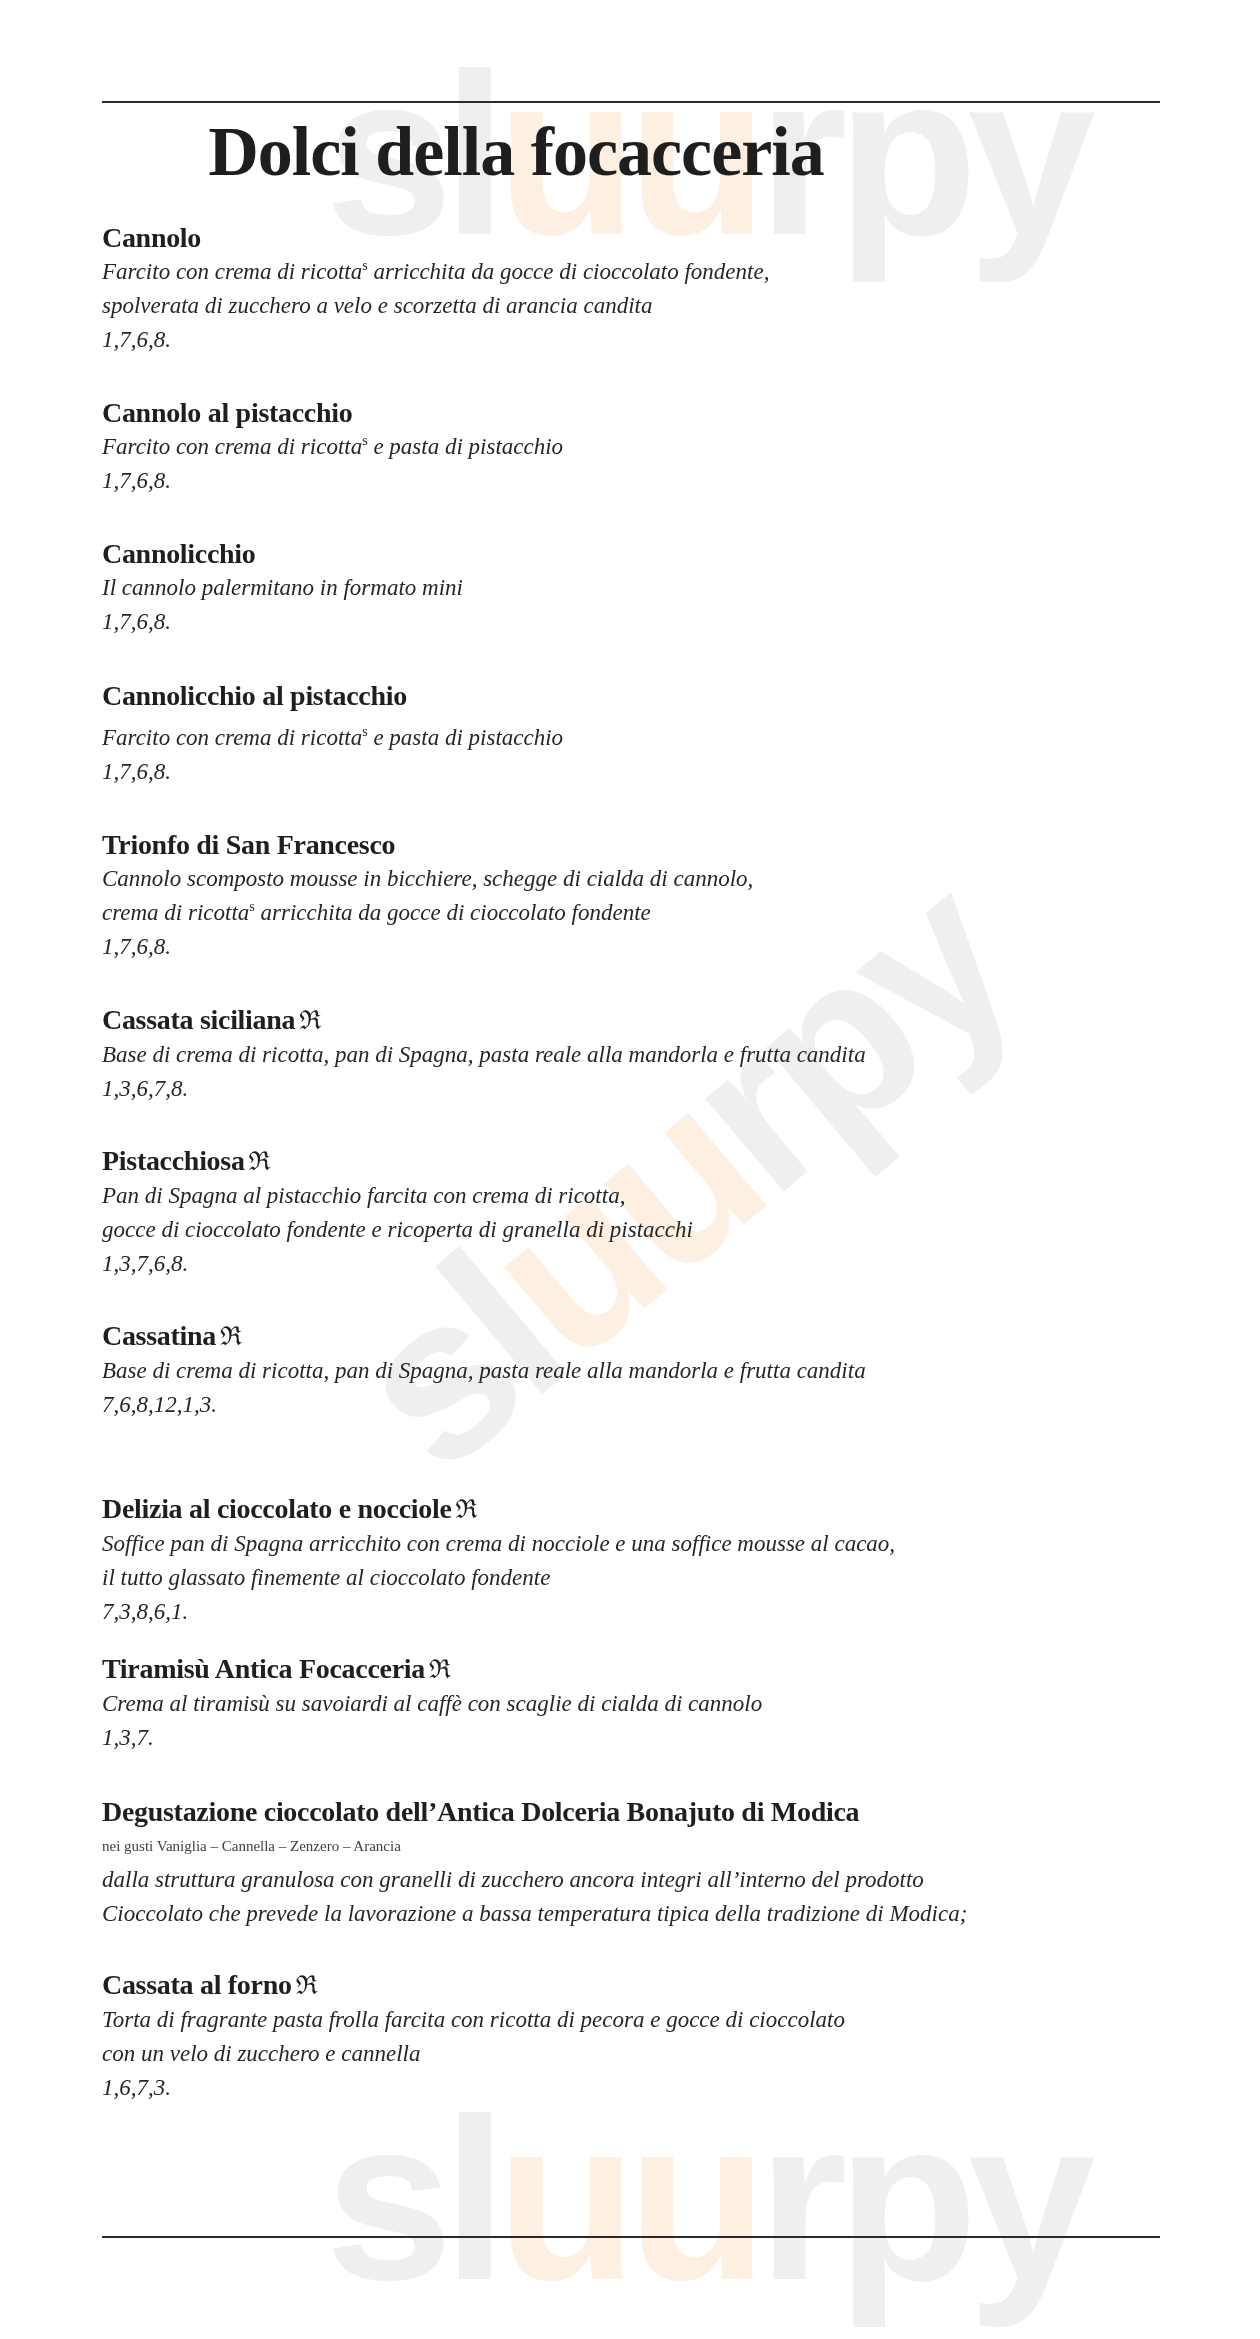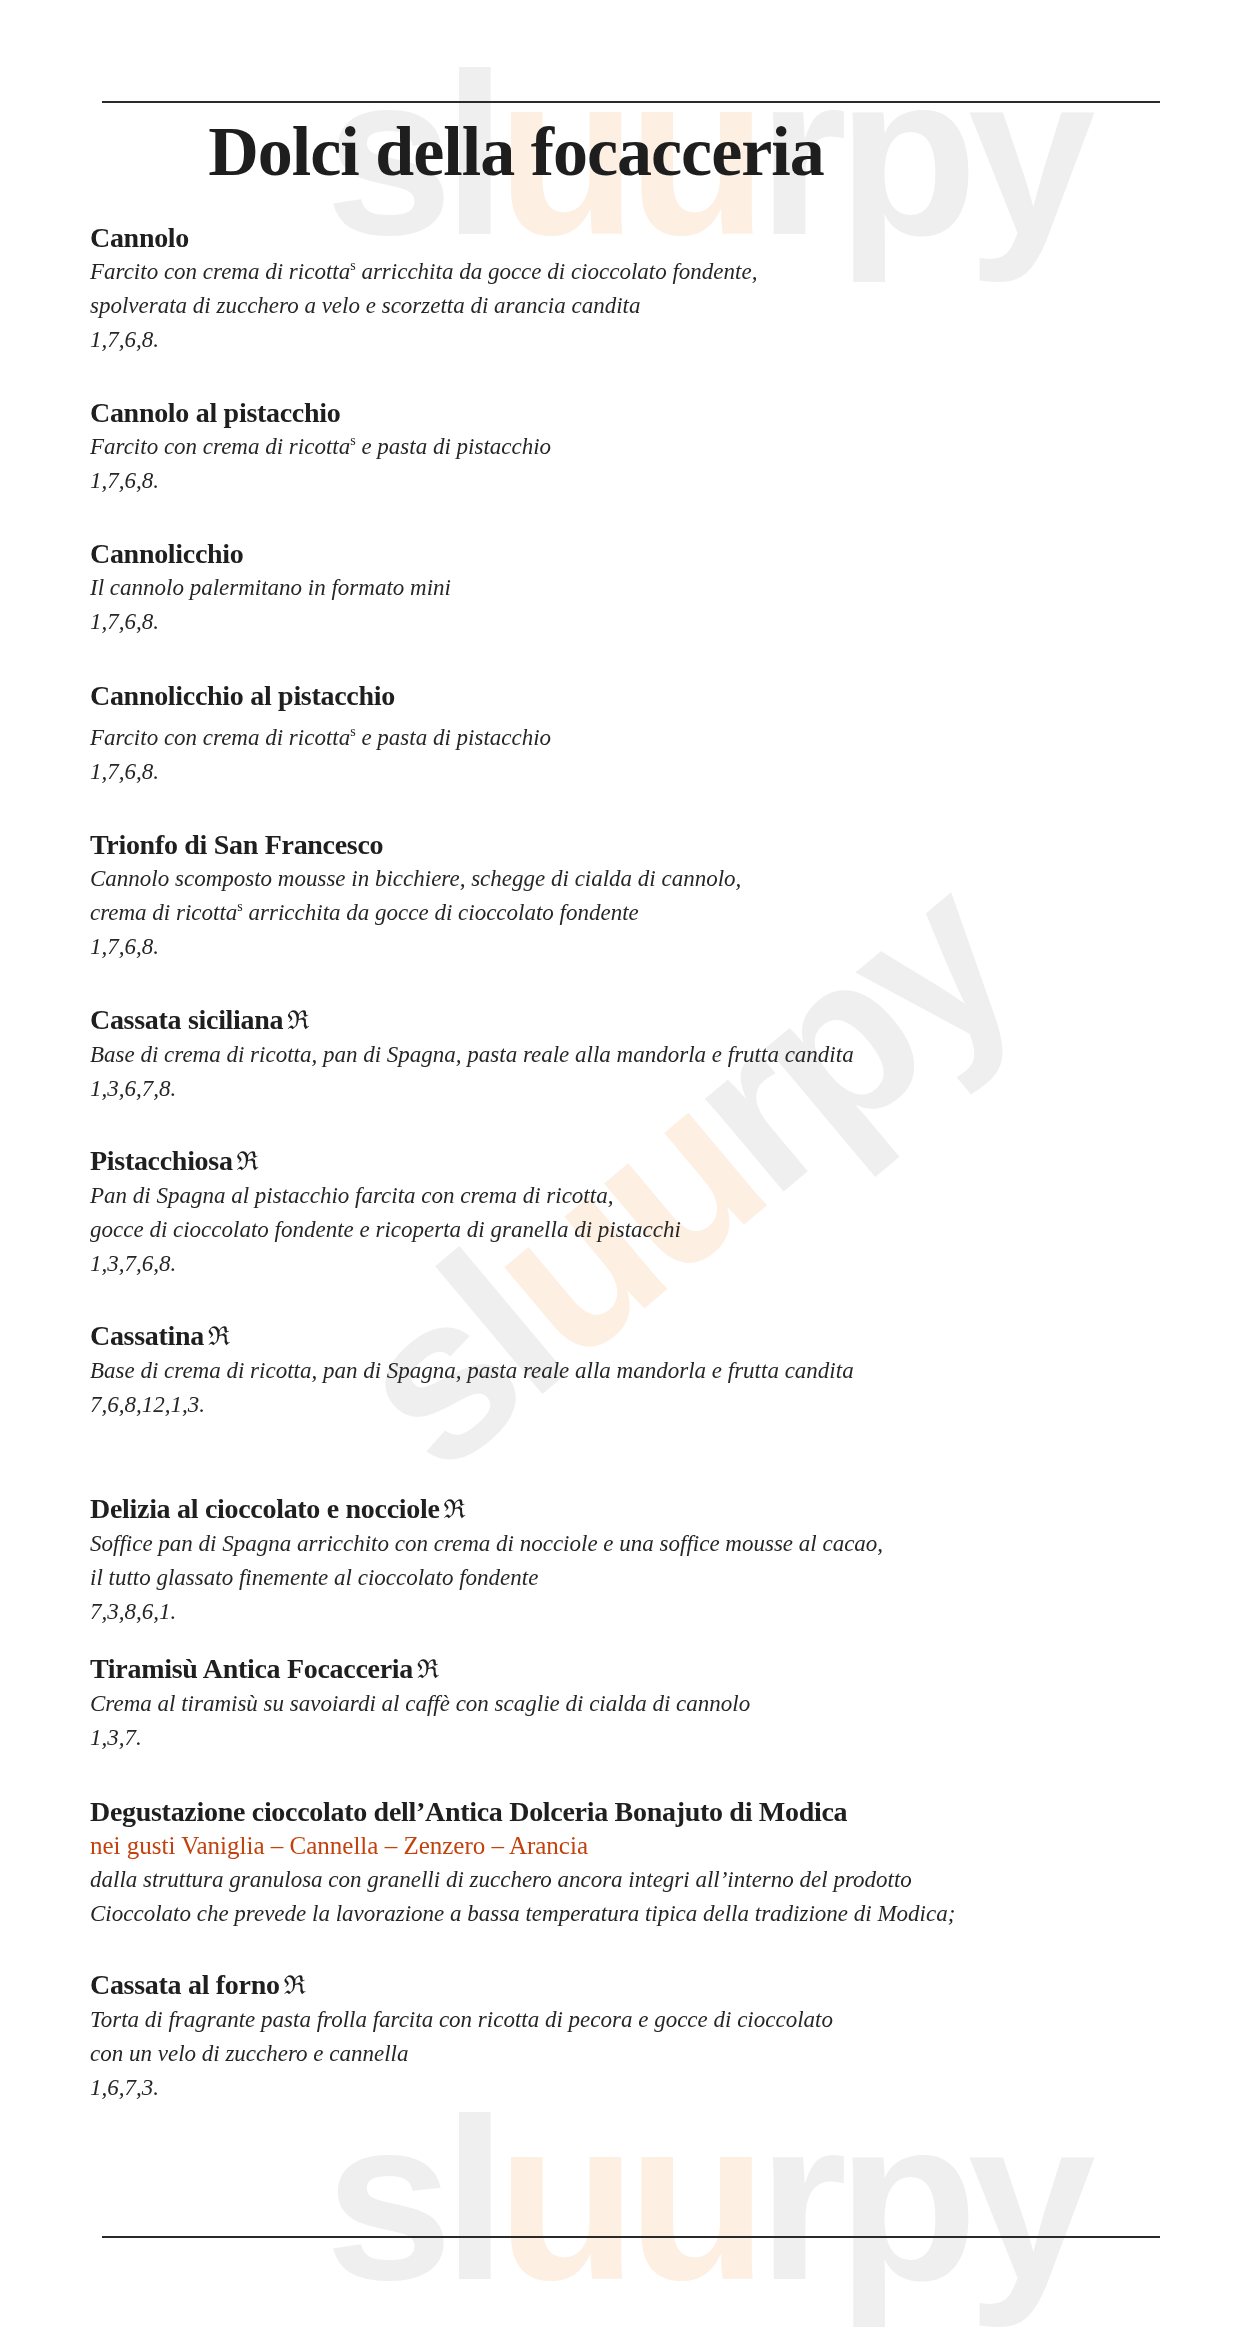--- a/index.html
+++ b/index.html
@@ -8,24 +8,24 @@
   .wm { position:absolute; font-family:"Liberation Sans","DejaVu Sans",sans-serif;
         font-weight:bold; font-size:230px; letter-spacing:-10px; line-height:1;
         color:#efefef; user-select:none; white-space:nowrap; }
   .wm .u { color:#fdf0e2; }
   .wm1 { left:325px; top:40px; }
   .wm2 { left:300px; top:1060px; transform:rotate(-40deg); transform-origin:center; }
   .wm3 { left:325px; top:2085px; }
   .rule { position:absolute; left:102px; width:1058px; height:2px; background:#2a2a2a; }
   .title { position:absolute; left:0; width:1032px; top:112px; text-align:center;
            font-size:70px; font-weight:bold; letter-spacing:-1px; color:#1e1e1e; }
-  .item { position:absolute; left:90px; width:1058px; }
+  .item { position:absolute; left:102px; width:1058px; }
   .name { font-size:28px; font-weight:bold; letter-spacing:-0.3px; line-height:34px; }
   .desc { font-size:23px; font-style:italic; line-height:34px; color:#262626; }
-  .sub  { font-size:25px; line-height:34px; color:#c2410c; }
+  .sub  { font-size:15px; line-height:34px; color:#404040; }
   .allergens { font-size:23px; font-style:italic; line-height:33px; color:#262626; }
   .mark { font-size:26px; font-weight:normal; margin-left:4px; }
   sup { font-size:14px; font-style:normal; vertical-align:9px; line-height:0; }
 </style>
 </head>
 <body>
 
 <div class="wm wm1"><span>sl</span><span class="u">uu</span><span>rpy</span></div>
 <div class="wm wm2"><span>sl</span><span class="u">uu</span><span>rpy</span></div>
 <div class="wm wm3"><span>sl</span><span class="u">uu</span><span>rpy</span></div>

